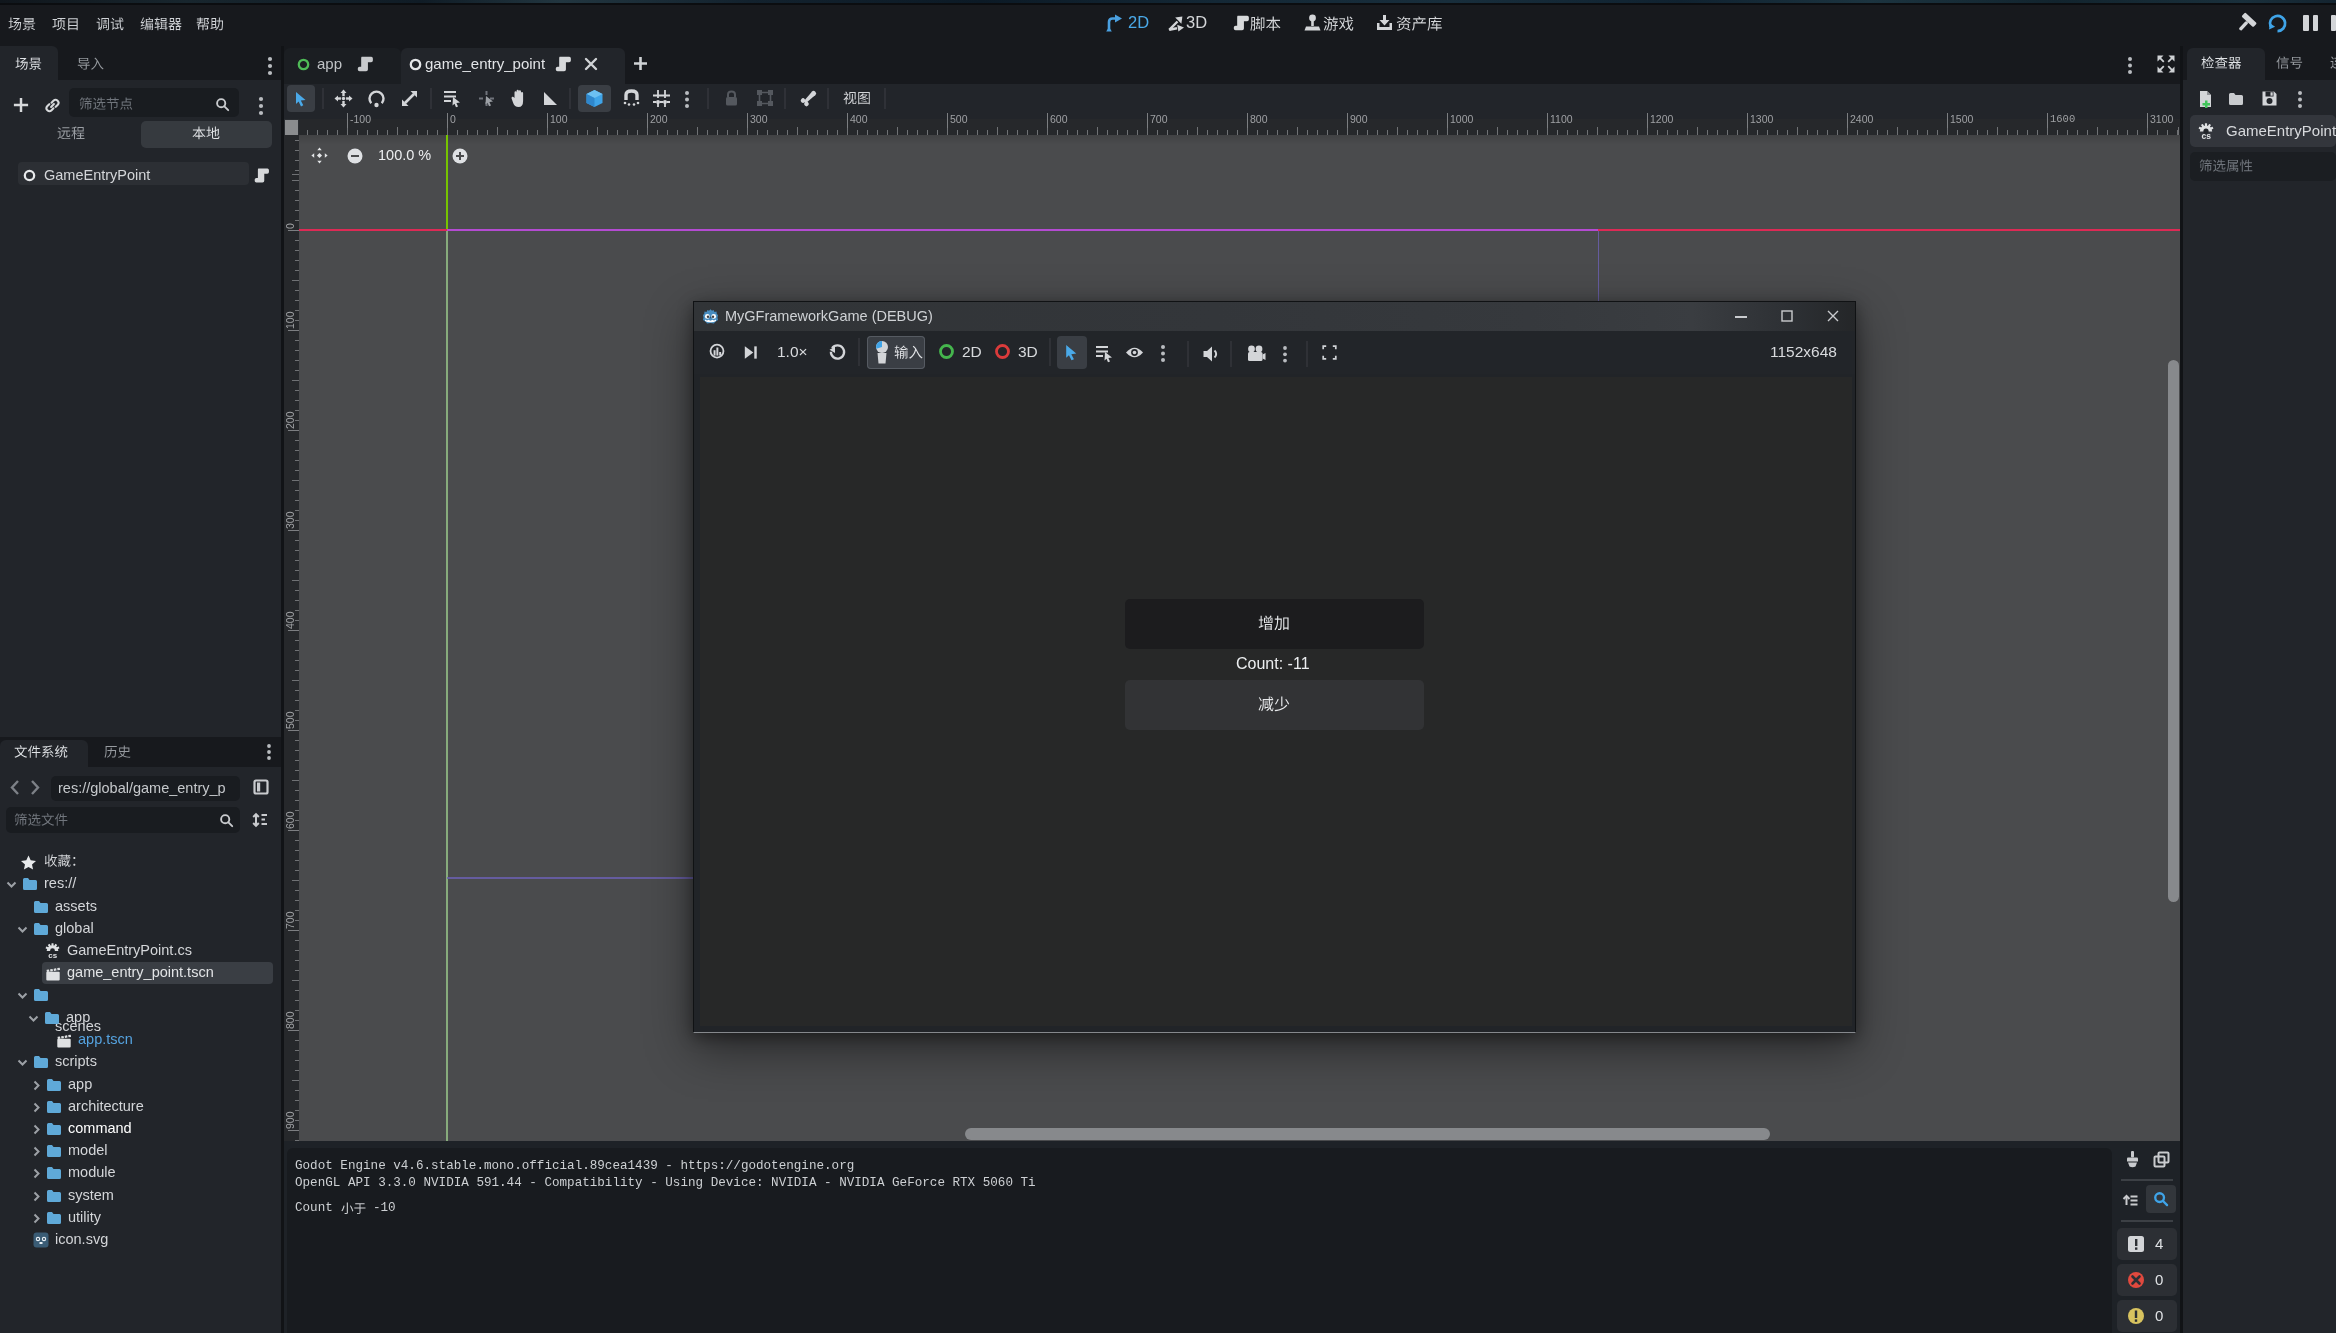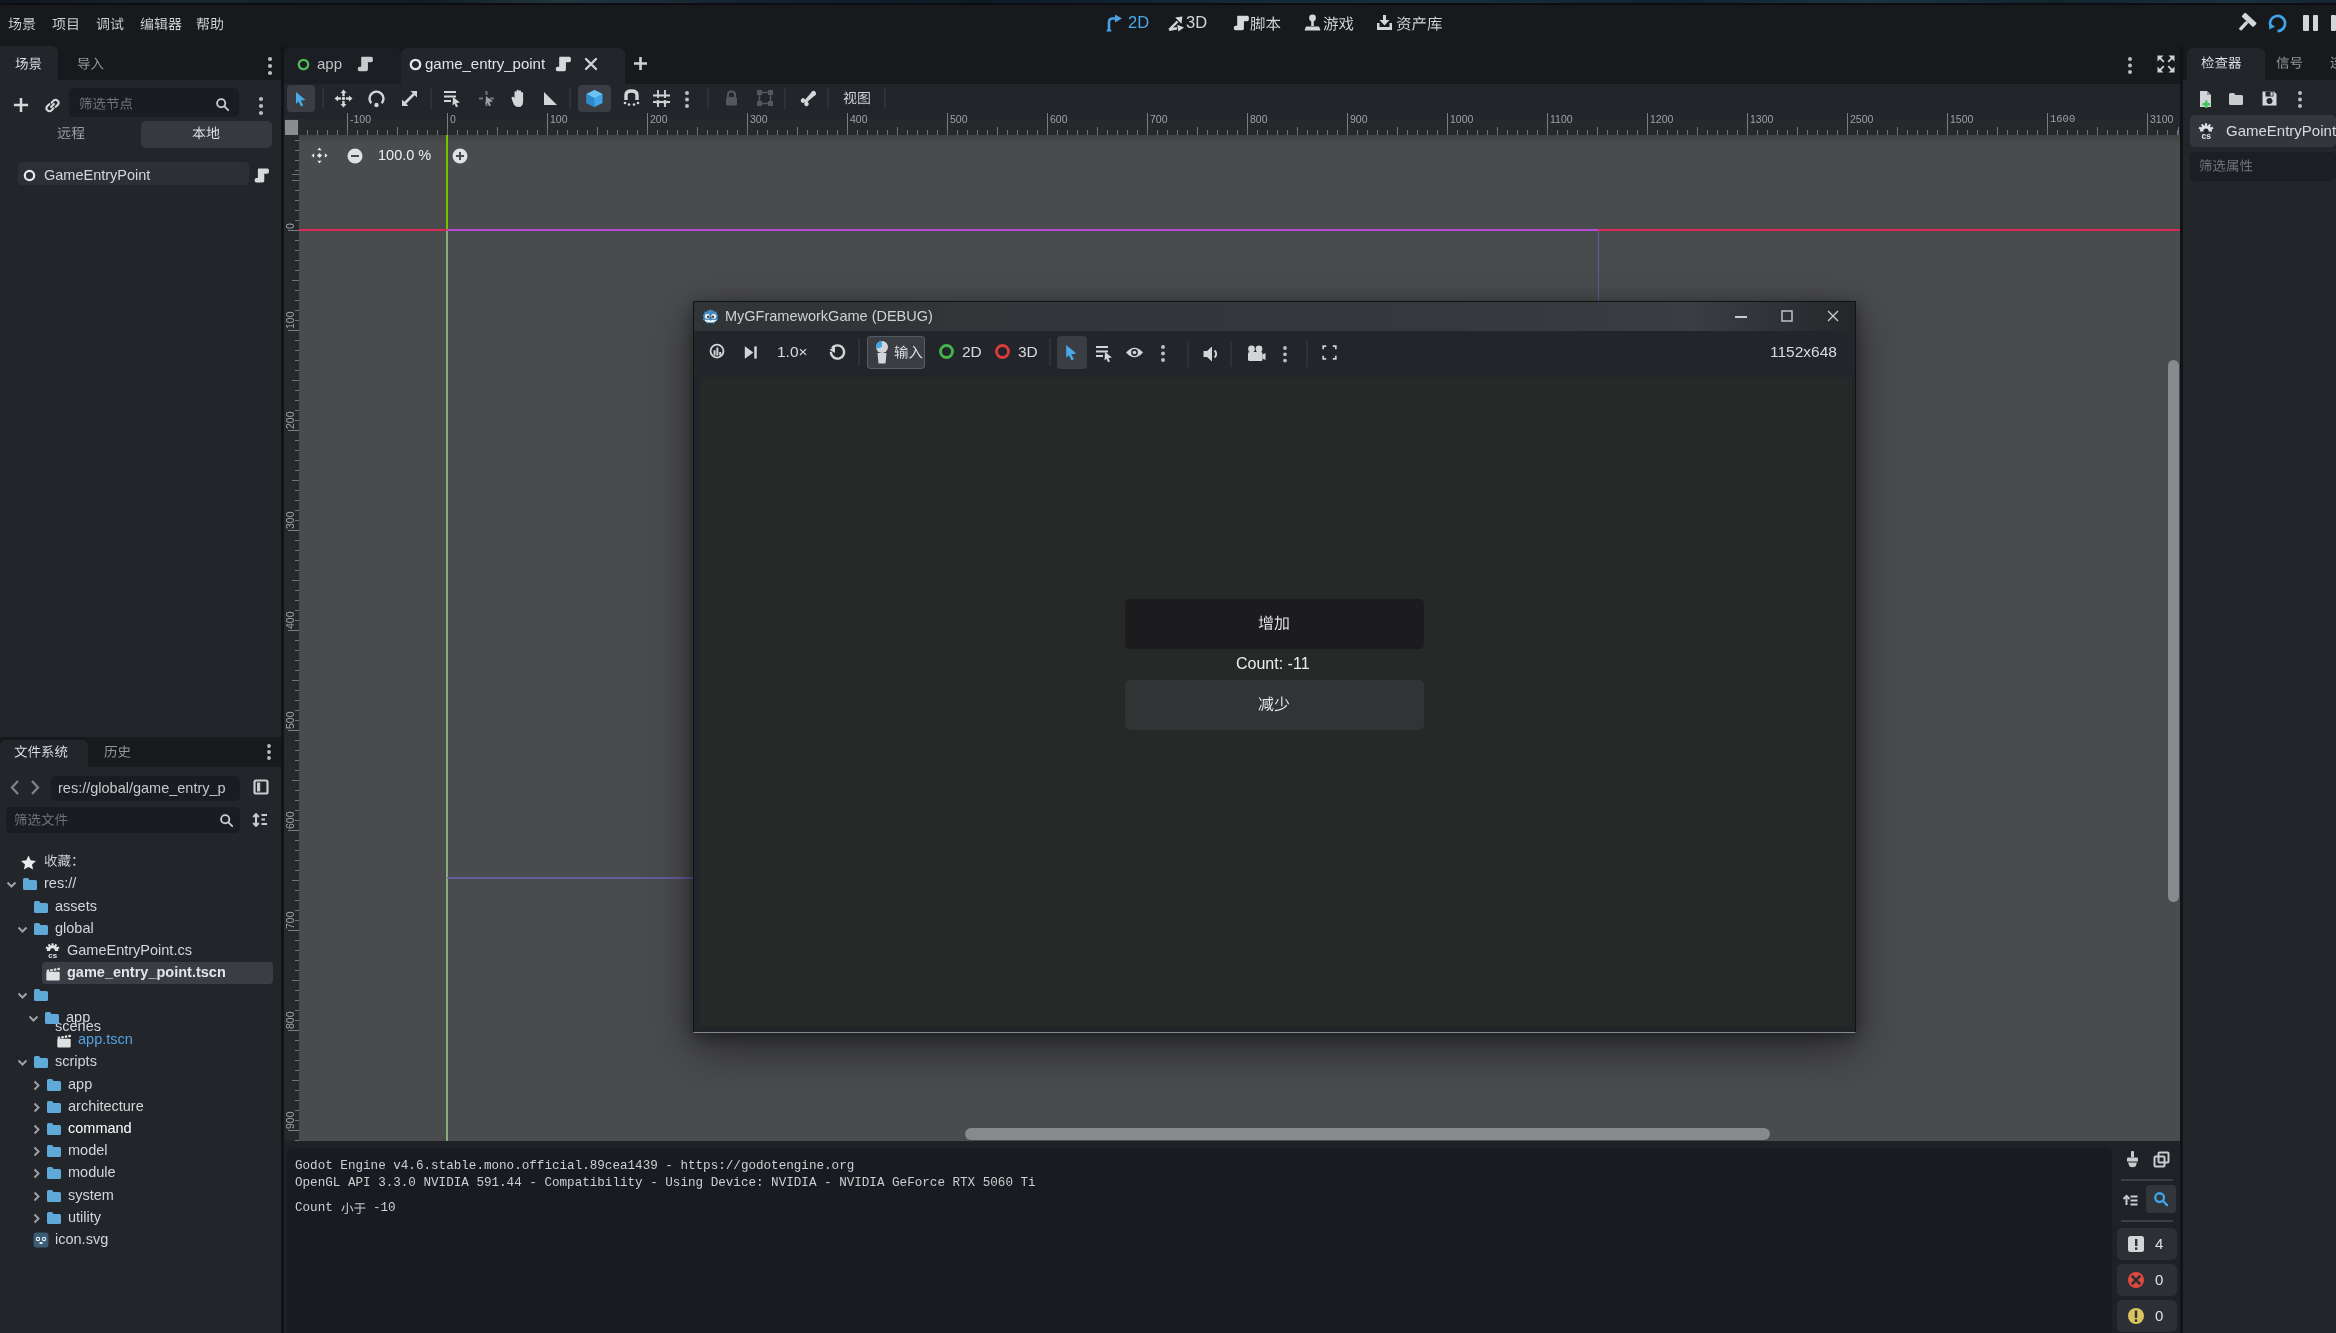--- a/index.html
+++ b/index.html
@@ -212,21 +212,21 @@
 <div class="abs" style="left:42px;top:962px;width:231px;height:22px;background:#3a3e44;border-radius:4px;"></div>
 <svg class="ic" style="left:45px;top:966px" width="16" height="15" viewBox="0 0 16 15">
       <g fill="#dfe1e3" transform="rotate(-9 8 4)">
         <rect x="1.6" y="2.8" width="2.6" height="2.3" rx="0.3"></rect>
         <rect x="5.2" y="2.8" width="2.6" height="2.3" rx="0.3"></rect>
         <rect x="8.8" y="2.8" width="2.6" height="2.3" rx="0.3"></rect>
         <rect x="12.4" y="2.8" width="2.6" height="2.3" rx="0.3"></rect>
       </g>
       <rect x="1.3" y="5.8" width="13.4" height="8.6" rx="1" fill="#dfe1e3"></rect>
     </svg>
-<div class="txt" style="left:67px;top:964px;font-size:14.5px;color:#e2e4e6;font-weight:bold;">game_entry_point.tscn</div>
+<div class="txt" style="left:67px;top:964px;font-size:14.5px;color:#e2e4e6;">game_entry_point.tscn</div>
 <svg class="ic" style="left:17px;top:990px" width="11" height="11" viewBox="0 0 11 11">
       <path d="M1.5 3.5 L5.5 7.5 L9.5 3.5" fill="none" stroke="#9da1a6" stroke-width="2"></path>
     </svg>
 <svg class="ic" style="left:33px;top:988px" width="16" height="14" viewBox="0 0 16 14">
       <path d="M1 2.5 Q1 1 2.5 1 L6 1 L7.5 3 L13.5 3 Q15 3 15 4.5 L15 11.5 Q15 13 13.5 13 L2.5 13 Q1 13 1 11.5 Z" fill="#5fa9d8"></path>
     </svg>
 <div class="txt" style="left:55px;top:986px;font-size:14.5px;color:#d4d6d9;margin-top:32px;">scenes</div>
 <svg class="ic" style="left:28px;top:1013px" width="11" height="11" viewBox="0 0 11 11">
       <path d="M1.5 3.5 L5.5 7.5 L9.5 3.5" fill="none" stroke="#9da1a6" stroke-width="2"></path>
     </svg>
@@ -485,21 +485,21 @@
     <div class="txt" style="left:1350px;top:113px;font-size:10.5px;color:#9fa1a4;">900</div>
     <div class="abs" style="left:1447px;top:113px;width:1px;height:15px;background:#7c7e81;"></div>
     <div class="txt" style="left:1450px;top:113px;font-size:10.5px;color:#9fa1a4;">1000</div>
     <div class="abs" style="left:1547px;top:113px;width:1px;height:15px;background:#7c7e81;"></div>
     <div class="txt" style="left:1550px;top:113px;font-size:10.5px;color:#9fa1a4;">1100</div>
     <div class="abs" style="left:1647px;top:113px;width:1px;height:15px;background:#7c7e81;"></div>
     <div class="txt" style="left:1650px;top:113px;font-size:10.5px;color:#9fa1a4;">1200</div>
     <div class="abs" style="left:1747px;top:113px;width:1px;height:15px;background:#7c7e81;"></div>
     <div class="txt" style="left:1750px;top:113px;font-size:10.5px;color:#9fa1a4;">1300</div>
     <div class="abs" style="left:1847px;top:113px;width:1px;height:15px;background:#7c7e81;"></div>
-    <div class="txt" style="left:1850px;top:113px;font-size:10.5px;color:#9fa1a4;">2500</div>
+    <div class="txt" style="left:1850px;top:113px;font-size:10.5px;color:#9fa1a4;">2400</div>
     <div class="abs" style="left:1947px;top:113px;width:1px;height:15px;background:#7c7e81;"></div>
     <div class="txt" style="left:1950px;top:113px;font-size:10.5px;color:#9fa1a4;">1500</div>
     <div class="abs" style="left:2047px;top:113px;width:1px;height:15px;background:#7c7e81;"></div>
     <div class="txt" style="left:2050px;top:113px;font-size:10.5px;color:#9fa1a4;font-family:Liberation Mono, monospace;">1600</div>
     <div class="abs" style="left:2147px;top:113px;width:1px;height:15px;background:#7c7e81;"></div>
     <div class="txt" style="left:2150px;top:113px;font-size:10.5px;color:#9fa1a4;">3100</div>
 <div class="abs" style="left:284px;top:135px;width:15px;height:1006px;background:#26282b;"></div>
 <div class="abs" style="left:292px;top:135px;width:7px;height:1006px;background:repeating-linear-gradient(180deg,#6f7174 0px,#6f7174 1px,transparent 1px,transparent 50px);background-position:0 45px;"></div>
 <div class="abs" style="left:295px;top:135px;width:4px;height:1006px;background:repeating-linear-gradient(180deg,#6f7174 0px,#6f7174 1px,transparent 1px,transparent 10px);background-position:0 5px;"></div>
 <div class="abs" style="left:288px;top:230px;width:11px;height:1px;background:#7c7e81;"></div>

